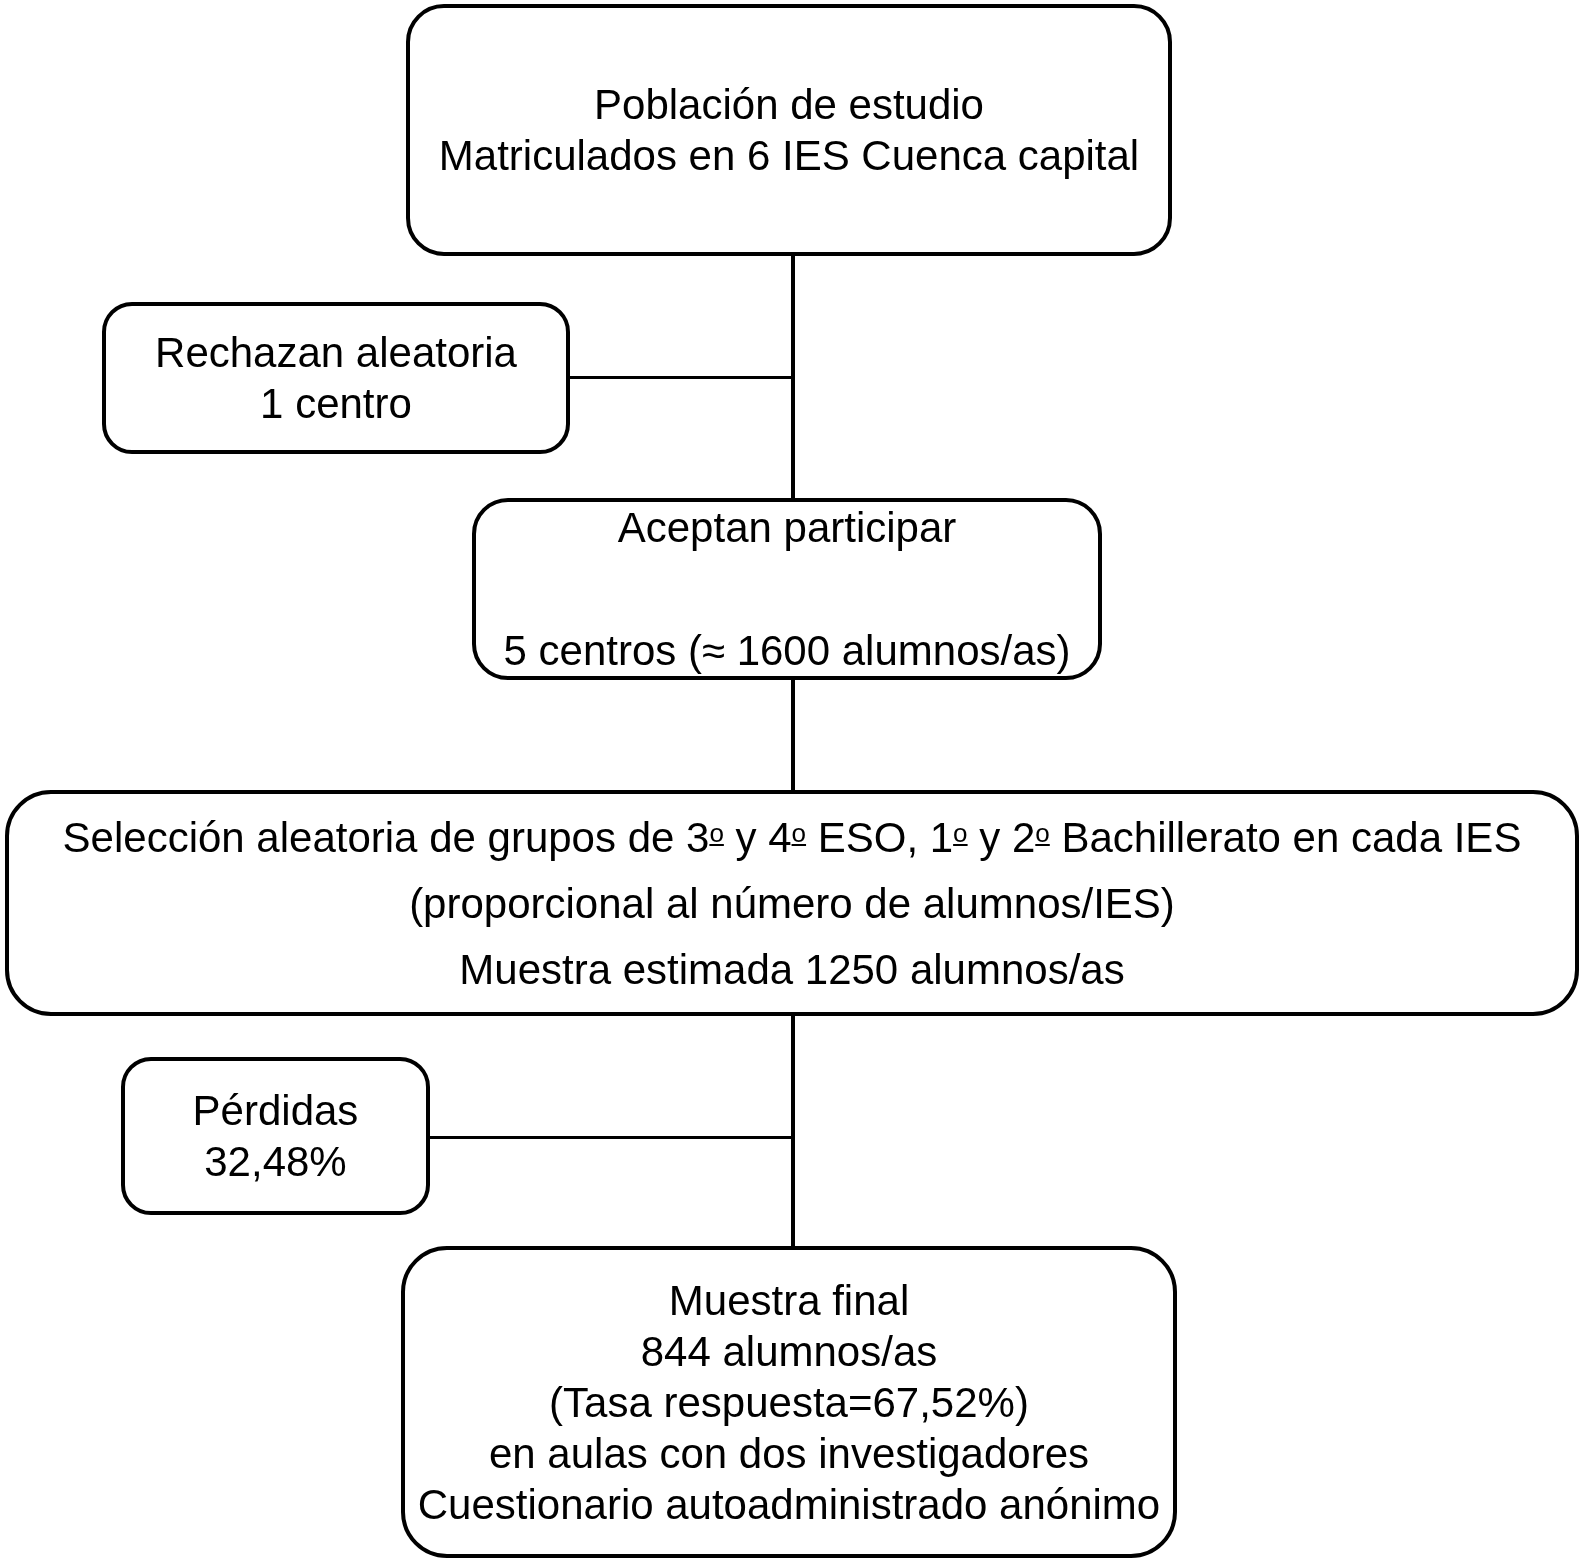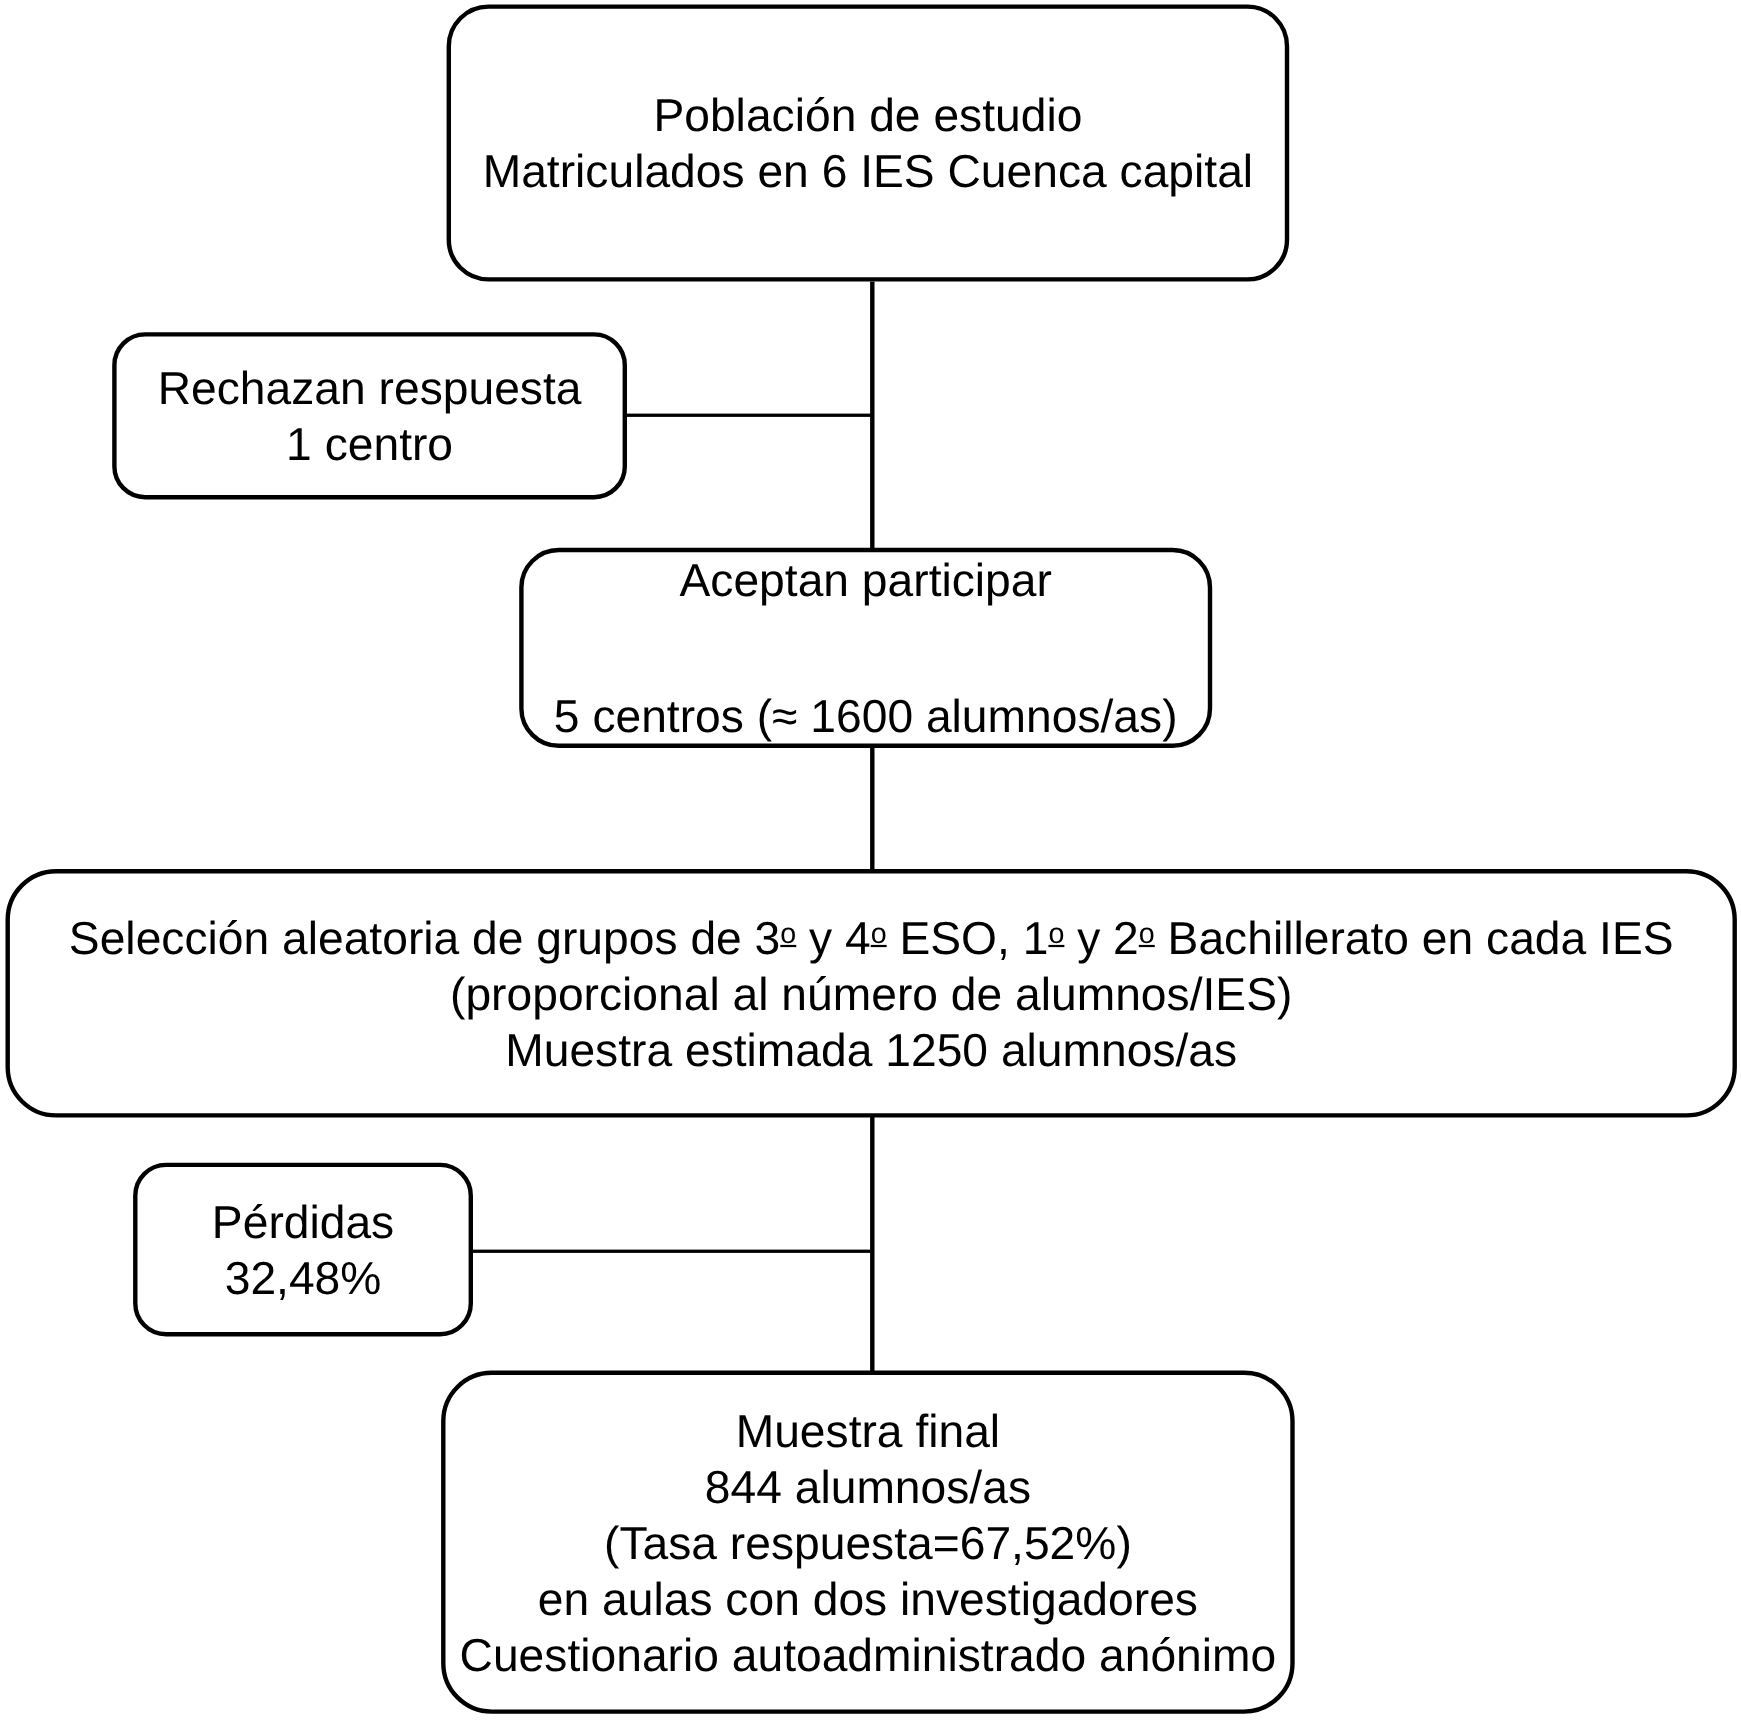--- a/index.html
+++ b/index.html
@@ -39,21 +39,21 @@
     top: -0.38em;
     text-decoration: underline;
     line-height: 1;
   }
   .connector { position: absolute; background: var(--line-color); z-index: 1; }
 
   
   #n-poblacion { left: 406px; top: 4px;    width: 766px;  height: 252px; border-radius: 38px; }
   #n-rechazan  { left: 102px; top: 302px;  width: 468px;  height: 152px; border-radius: 30px; }
   #n-aceptan   { left: 472px; top: 498px;  width: 630px;  height: 182px; border-radius: 36px; justify-content: space-between; }
-  #n-seleccion { left: 5px;   top: 790px;  width: 1574px; height: 226px; border-radius: 46px; }
+  #n-seleccion { left: 5px;   top: 790px;  width: 1574px; height: 226px; border-radius: 46px; gap: 15px; }
   #n-perdidas  { left: 121px; top: 1057px; width: 309px;  height: 158px; border-radius: 30px; }
   #n-final     { left: 401px; top: 1246px; width: 776px;  height: 312px; border-radius: 46px; }
 
   #v-conn-1 { left: 791px; top: 256px;  width: 4px;   height: 244px; }
   #v-conn-2 { left: 791px; top: 678px;  width: 4px;   height: 114px; }
   #v-conn-3 { left: 791px; top: 1014px; width: 4px;   height: 234px; }
   #h-conn-1 { left: 568px; top: 376px;  width: 224px; height: 3px; }
   #h-conn-2 { left: 428px; top: 1136px; width: 364px; height: 3px; }
 </style>
 </head>
@@ -66,21 +66,21 @@
   <div class="connector" id="v-conn-3"></div>
   <div class="connector" id="h-conn-1"></div>
   <div class="connector" id="h-conn-2"></div>
 
   <div class="node" id="n-poblacion">
     <div class="tline">Población de estudio</div>
     <div class="tline">Matriculados en 6 IES Cuenca capital</div>
   </div>
 
   <div class="node" id="n-rechazan">
-    <div class="tline">Rechazan respuesta</div>
+    <div class="tline">Rechazan aleatoria</div>
     <div class="tline">1 centro</div>
   </div>
 
   <div class="node" id="n-aceptan">
     <div class="tline">Aceptan participar</div>
     <div class="tline">5 centros (≈ 1600 alumnos/as)</div>
   </div>
 
   <div class="node" id="n-seleccion">
     <div class="tline">

